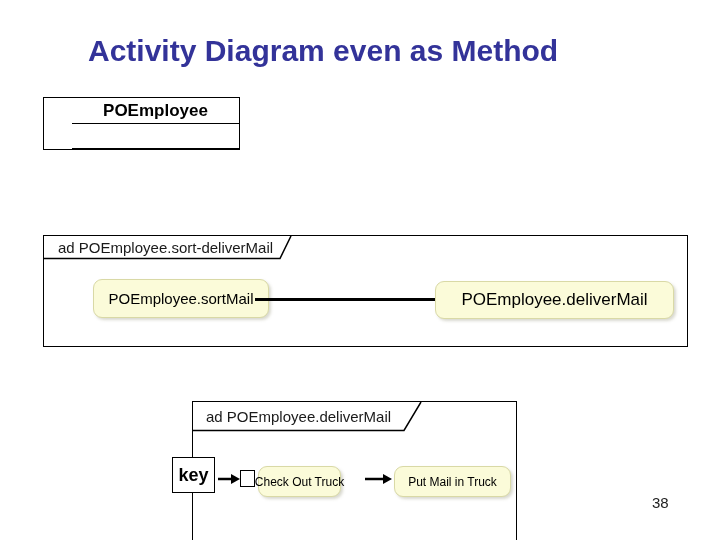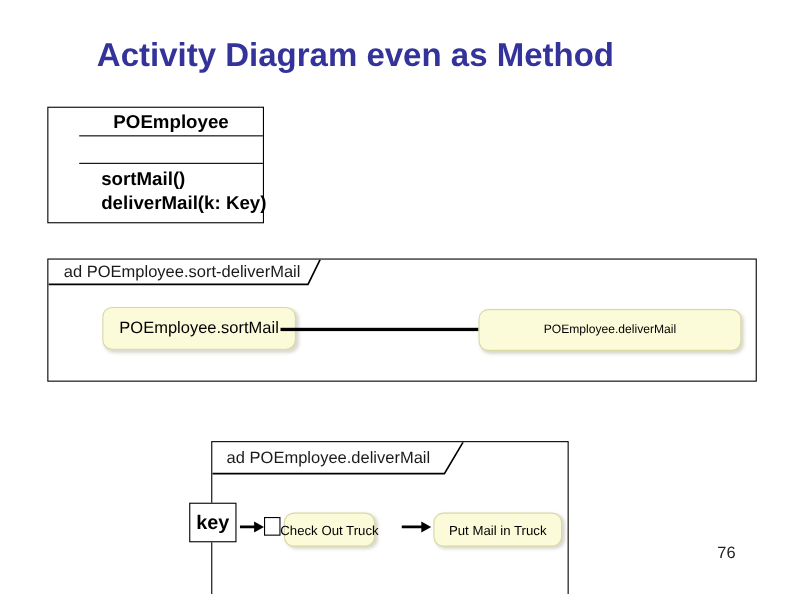--- a/index.html
+++ b/index.html
@@ -55,21 +55,21 @@
   
   .activity {
     background: #FBFBD9;
     border: 1px solid #D9D9A6;
     border-radius: 9px;
     display: flex; align-items: center; justify-content: center;
     box-shadow: 2px 2px 3px rgba(170,170,150,0.45);
     white-space: nowrap;
   }
   .act-sort   { left: 49px;  top: 43px; width: 176px; height: 39px; font-size: 15px; }
-  .act-deliver{ left: 391px; top: 45px; width: 239px; height: 38px; font-size: 11px; }
+  .act-deliver{ left: 391px; top: 45px; width: 239px; height: 38px; font-size: 17px; }
   .act-check  { left: 65px;  top: 64px; width: 83px; height: 31px; font-size: 12px; }
   .act-put    { left: 201px; top: 64px; width: 117px; height: 31px; font-size: 12px; }
 
   
   .connector {
     left: 211px; top: 62px; width: 180px; height: 2.5px; background: #000;
   }
 
   
   .key-box {
@@ -94,24 +94,20 @@
   }
 </style>
 </head>
 <body>
 
 <div class="abs slide-title">Activity Diagram even as Method</div>
 
 <div class="abs class-box">
   <div class="name">POEmployee</div>
   <div class="attrs"></div>
-  <div class="ops">
-    <div>sortMail()</div>
-    <div>deliverMail(k: Key)</div>
-  </div>
 </div>
 
 <div class="abs frame frame-1">
   <svg class="abs tab-svg" width="260" height="26" viewBox="0 0 260 26">
     <polyline points="0,22.5 236,22.5 247,0" fill="none" stroke="#000" stroke-width="1.5"></polyline>
   </svg>
   <div class="abs tab-label">ad POEmployee.sort-deliverMail</div>
 
   <div class="abs activity act-sort">
     <span>POEmployee.sortMail</span>
@@ -148,13 +144,13 @@
 
   <div class="abs activity act-put">
     <span>Put Mail in Truck</span>
   </div>
 </div>
 
 <div class="abs key-box">
   <span>key</span>
 </div>
 
-<div class="abs page-number">76</div>
+<div class="abs page-number">38</div>
 
 </body></html>

